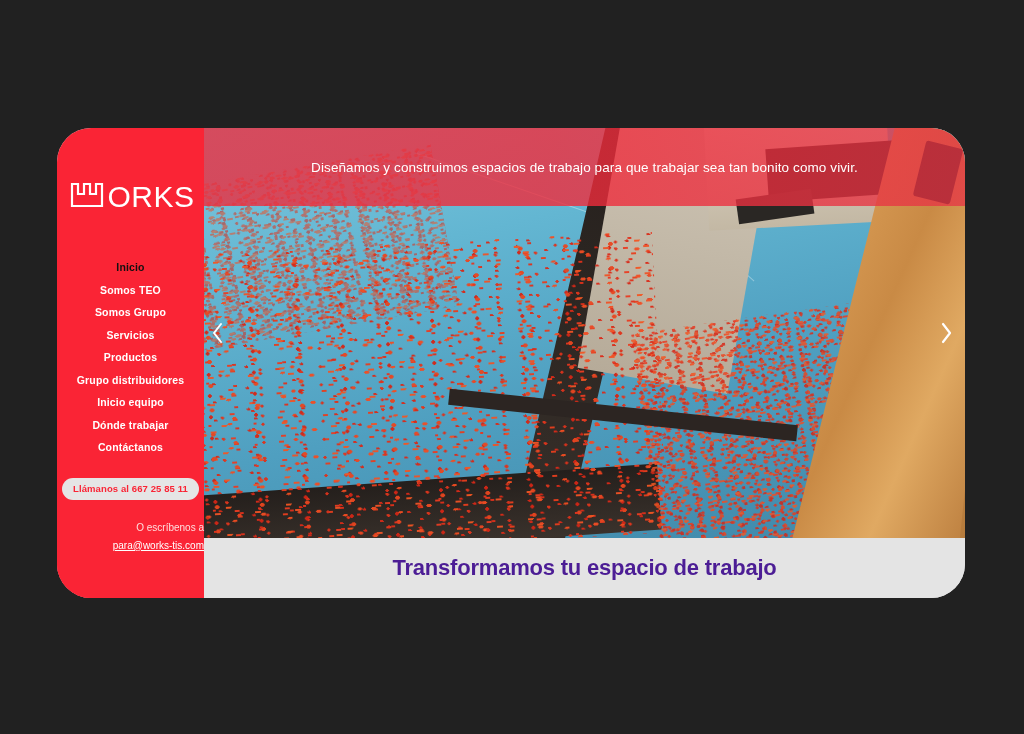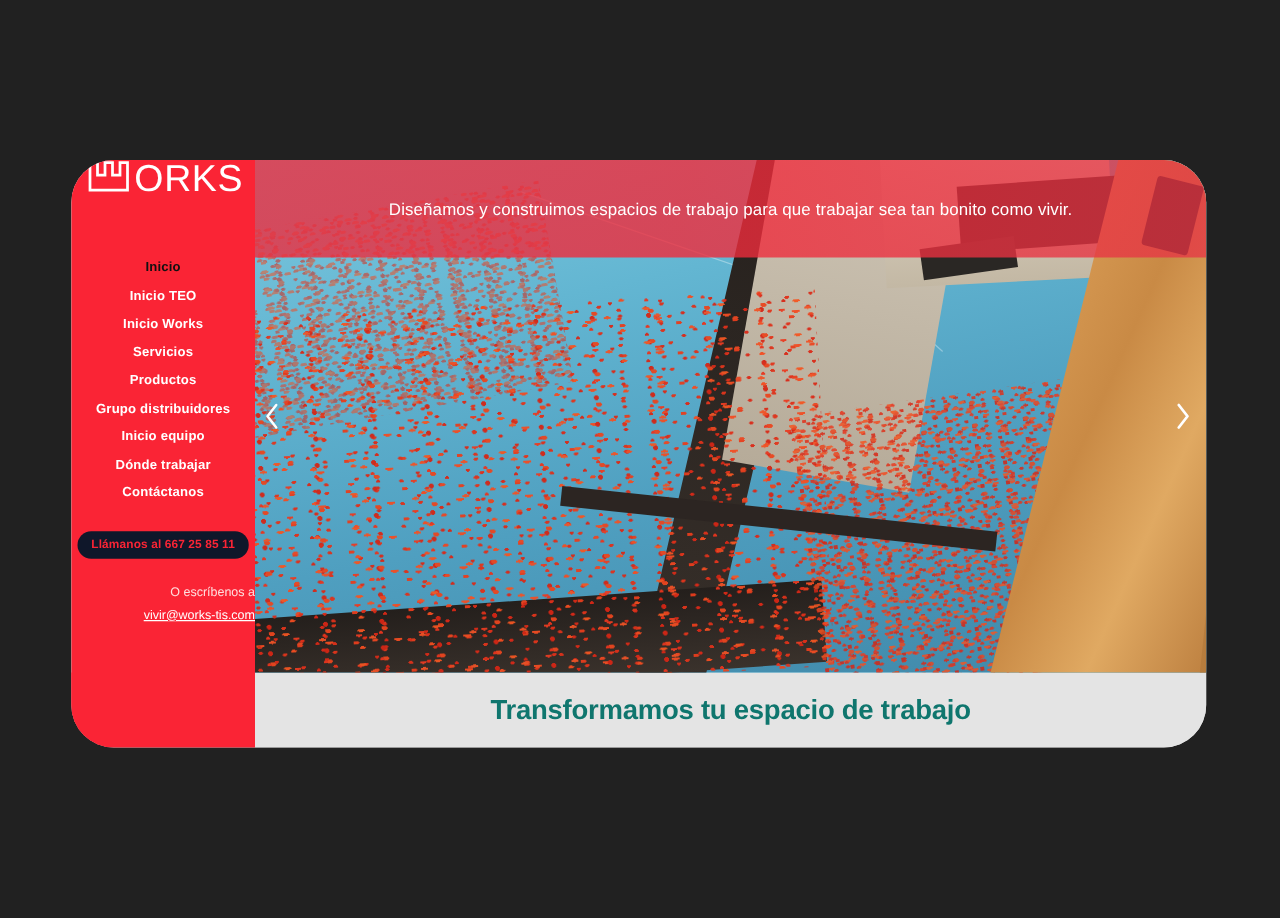--- a/index.html
+++ b/index.html
@@ -31,20 +31,21 @@
 
   
   #sidebar {
     width: 147px;
     flex: 0 0 147px;
     background: #fa2435;
     position: relative;
     display: flex;
     flex-direction: column;
     align-items: center;
+    padding-top: 54px;
     z-index: 5;
   }
 
   #brand {
     display: flex;
     align-items: center;
     justify-content: center;
     gap: 3px;
     margin-bottom: 44px;
     width: 100%;
@@ -83,21 +84,21 @@
     cursor: pointer;
     text-decoration: none;
     display: block;
   }
   .nav-item.active { color: #111111; }
 
   #call-button {
     margin-top: 19px;
     width: 137px;
     height: 22px;
-    background: #0f172a;
+    background: #e5e5e5;
     color: #fa2435;
     border: none;
     border-radius: 11px;
     font-size: 9.5px;
     font-weight: bold;
     letter-spacing: 0.1px;
     cursor: pointer;
     font-family: "Liberation Sans", sans-serif;
     display: flex;
     align-items: center;
@@ -263,21 +264,21 @@
 
   
   #hero-footer {
     flex: 0 0 60px;
     background: #e4e4e4;
     display: flex;
     align-items: center;
     justify-content: center;
   }
   #footer-heading {
-    color: #0f766e;
+    color: #4c1d95;
     font-size: 22px;
     font-weight: bold;
     letter-spacing: -0.2px;
     white-space: nowrap;
   }
 
   
   #sidebar-tail {
     position: absolute;
     left: 0;
@@ -298,35 +299,35 @@
       <span class="logo-mark">
         <svg width="34" height="26" viewBox="0 0 34 26" aria-hidden="true">
           <path d="M2 2 L2 24 L32 24 L32 2 L26 2 L26 12 L20 12 L20 2 L14 2 L14 12 L8 12 L8 2 Z" fill="none" stroke="#ffffff" stroke-width="2.2" stroke-linejoin="miter"></path>
         </svg>
       </span>
       <span class="logo-word">ORKS</span>
     </div>
 
     <nav id="main-nav">
       <a class="nav-item active" href="#">Inicio</a>
-      <a class="nav-item" href="#">Inicio TEO</a>
-      <a class="nav-item" href="#">Inicio Works</a>
+      <a class="nav-item" href="#">Somos TEO</a>
+      <a class="nav-item" href="#">Somos Grupo</a>
       <a class="nav-item" href="#">Servicios</a>
       <a class="nav-item" href="#">Productos</a>
       <a class="nav-item" href="#">Grupo distribuidores</a>
       <a class="nav-item" href="#">Inicio equipo</a>
       <a class="nav-item" href="#">Dónde trabajar</a>
       <a class="nav-item" href="#">Contáctanos</a>
     </nav>
 
     <button id="call-button">Llámanos al 667 25 85 11</button>
 
     <div id="contact-block">
       <span class="write-label">O escríbenos a</span>
-      <a class="email-link" href="#">vivir@works-tis.com</a>
+      <a class="email-link" href="#">para@works-tis.com</a>
     </div>
   </aside>
 
   <section id="content">
 
     <div id="hero">
 
       <div id="hero-photo">
         <div class="ph-sky"></div>
 

